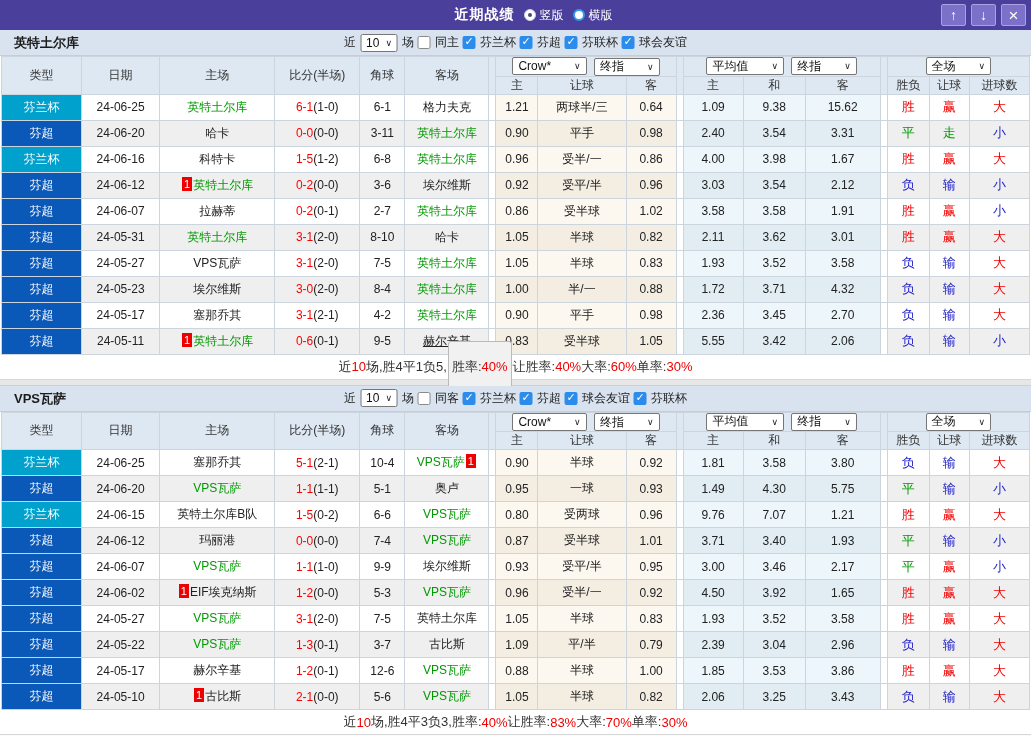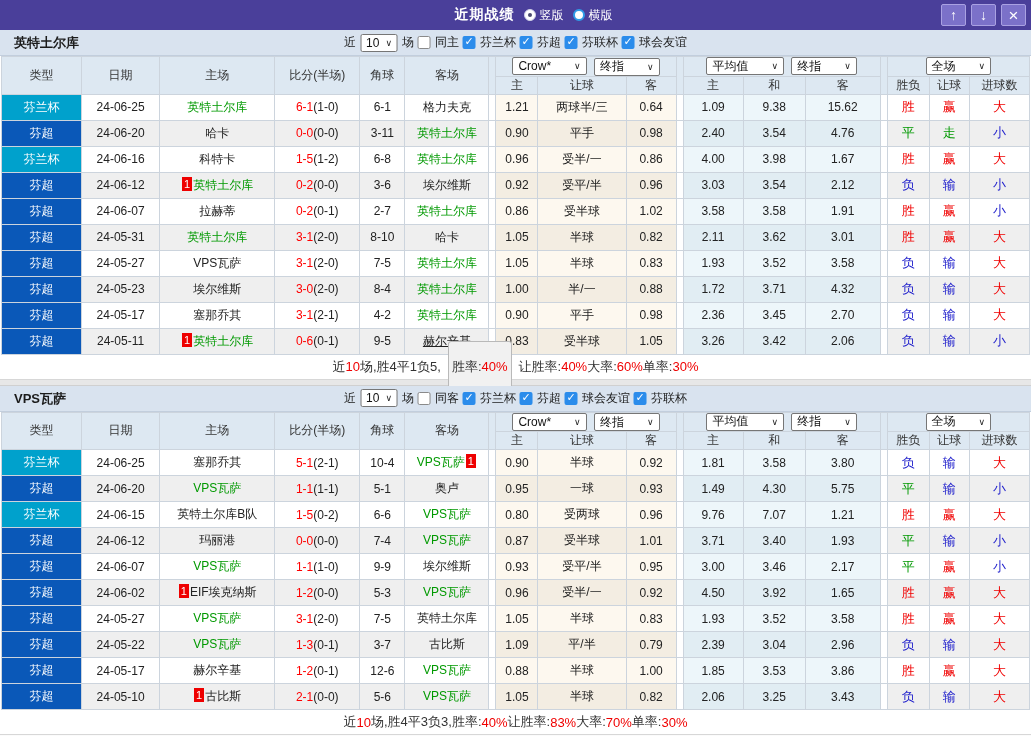--- a/index.html
+++ b/index.html
@@ -56,21 +56,21 @@
   .badge{display:inline-block;background:#ee0000;color:#fff;font-size:11px;line-height:14px;padding:0 2px;margin:0 1px;vertical-align:1px;}
   td.res{font-size:13px;}
   .res-red{color:#f00000;}
   .res-green{color:#009900;}
   .res-blue{color:#2222cc;}
 
   
   .table-footer{height:24px;display:flex;align-items:center;justify-content:center;font-size:13px;color:#333;background:#fff;border-bottom:1px solid #d7d7d7;}
   .fr{color:#f00000;}
   .fk{color:#333;}
-  .boxed{background:#f1f1f1;border:1px solid #b9b9b9;border-radius:3px;padding:16px 3px;margin:0 7px;}
+  .boxed{background:#f1f1f1;border:1px solid #b9b9b9;border-radius:3px;padding:16px 3px;margin:0 1px;}
   .gap{height:5px;background:#e7e7e7;border-bottom:1px solid #d0d0d0;}
   .bottom-strip{height:10px;background:#fbfbfb;}
 </style>
 </head>
 <body>
 
 <div class="window">
 
   <div class="titlebar">
     <div class="titlebar-center">
@@ -212,21 +212,21 @@
             <td class="plain"><span class="sc-m">0-0</span><span class="sc-h">(0-0)</span></td>
             <td class="plain">3-11</td>
             <td class="plain"><span class="green">英特土尔库</span></td>
             <td class="sepcol"></td>
             <td class="cream">0.90</td>
             <td class="cream">平手</td>
             <td class="cream">0.98</td>
             <td class="sepcol"></td>
             <td class="blue">2.40</td>
             <td class="blue">3.54</td>
-            <td class="blue">4.76</td>
+            <td class="blue">3.31</td>
             <td class="sepcol"></td>
             <td class="plain res res-green">平</td>
             <td class="plain res res-green">走</td>
             <td class="plain res res-blue">小</td>
           </tr>
           <tr class="odd">
             <td class="c-type cup">芬兰杯</td>
             <td class="plain">24-06-16</td>
             <td class="plain"><span>科特卡</span></td>
             <td class="plain"><span class="sc-m">1-5</span><span class="sc-h">(1-2)</span></td>
@@ -370,21 +370,21 @@
             <td class="plain">24-05-11</td>
             <td class="plain"><span class="badge">1</span><span class="green">英特土尔库</span></td>
             <td class="plain"><span class="sc-m">0-6</span><span class="sc-h">(0-1)</span></td>
             <td class="plain">9-5</td>
             <td class="plain"><span class=" ul">赫尔辛基</span></td>
             <td class="sepcol"></td>
             <td class="cream">0.83</td>
             <td class="cream">受半球</td>
             <td class="cream">1.05</td>
             <td class="sepcol"></td>
-            <td class="blue">3.26</td>
+            <td class="blue">5.55</td>
             <td class="blue">3.42</td>
             <td class="blue">2.06</td>
             <td class="sepcol"></td>
             <td class="plain res res-blue">负</td>
             <td class="plain res res-blue">输</td>
             <td class="plain res res-blue">小</td>
           </tr>
         </tbody>
     </table>
     <div class="table-footer">

